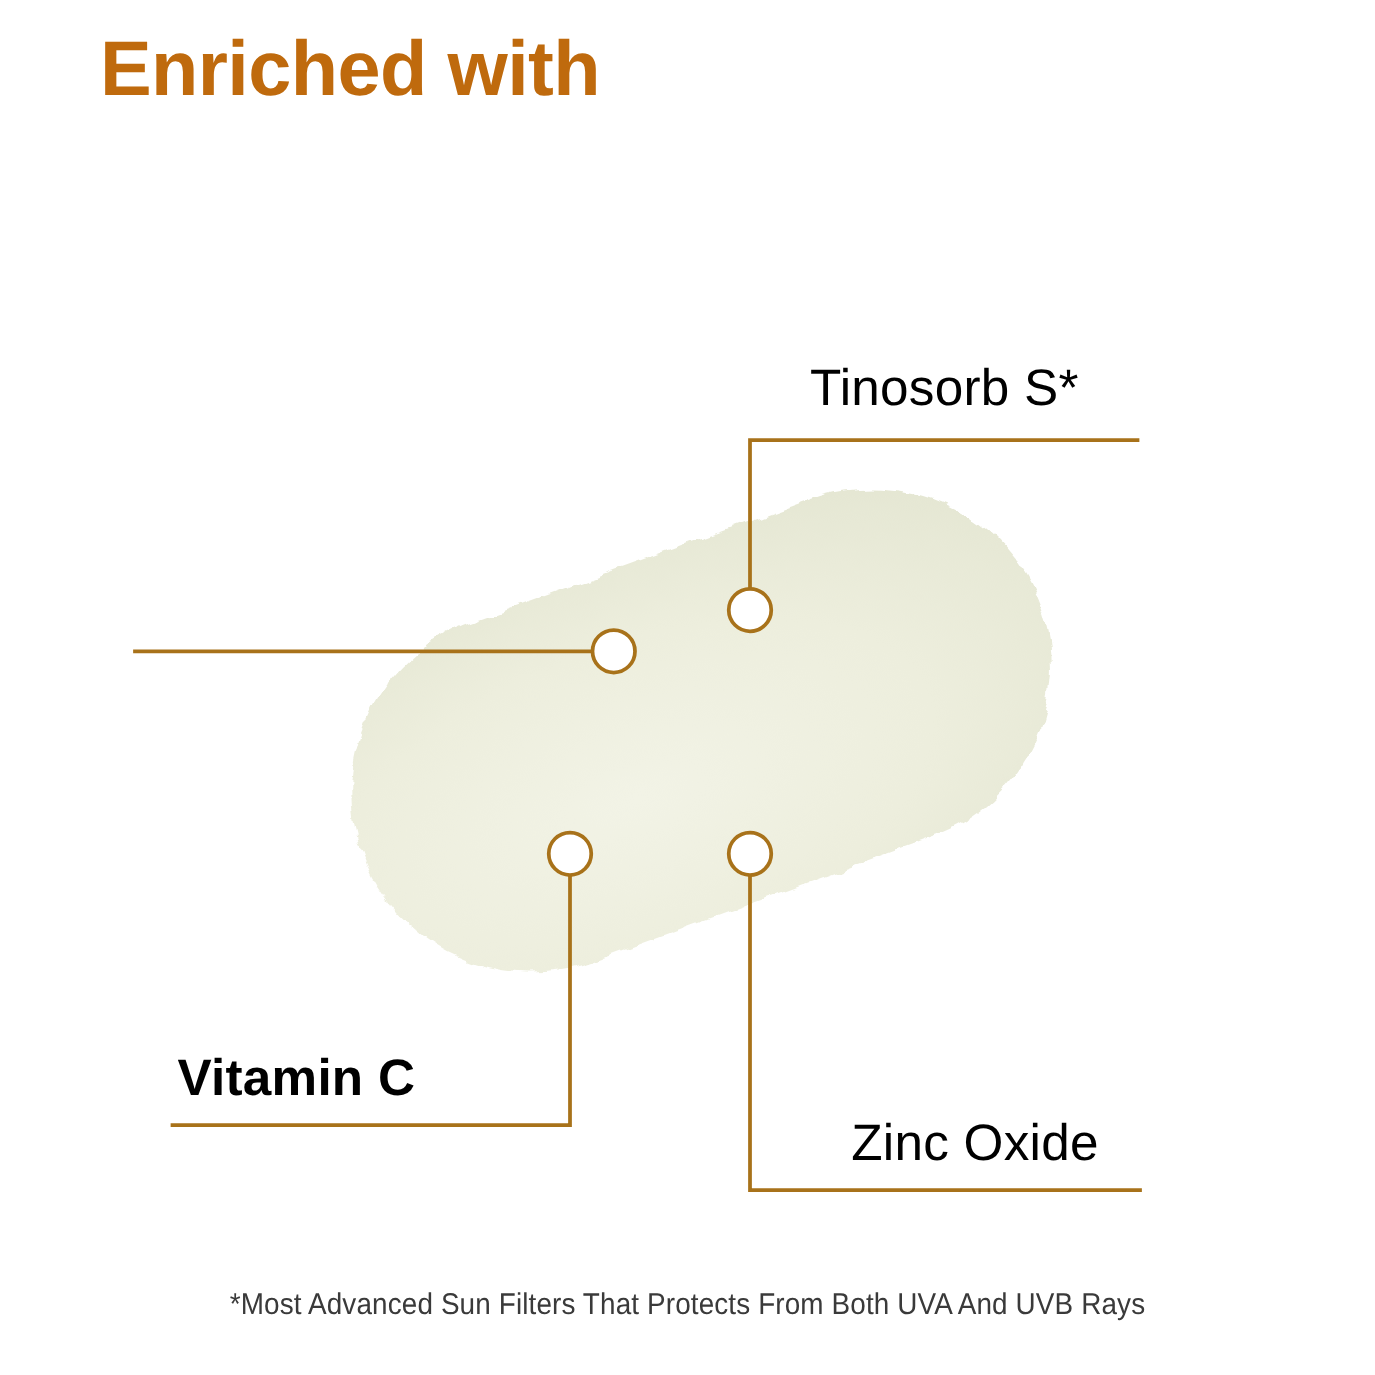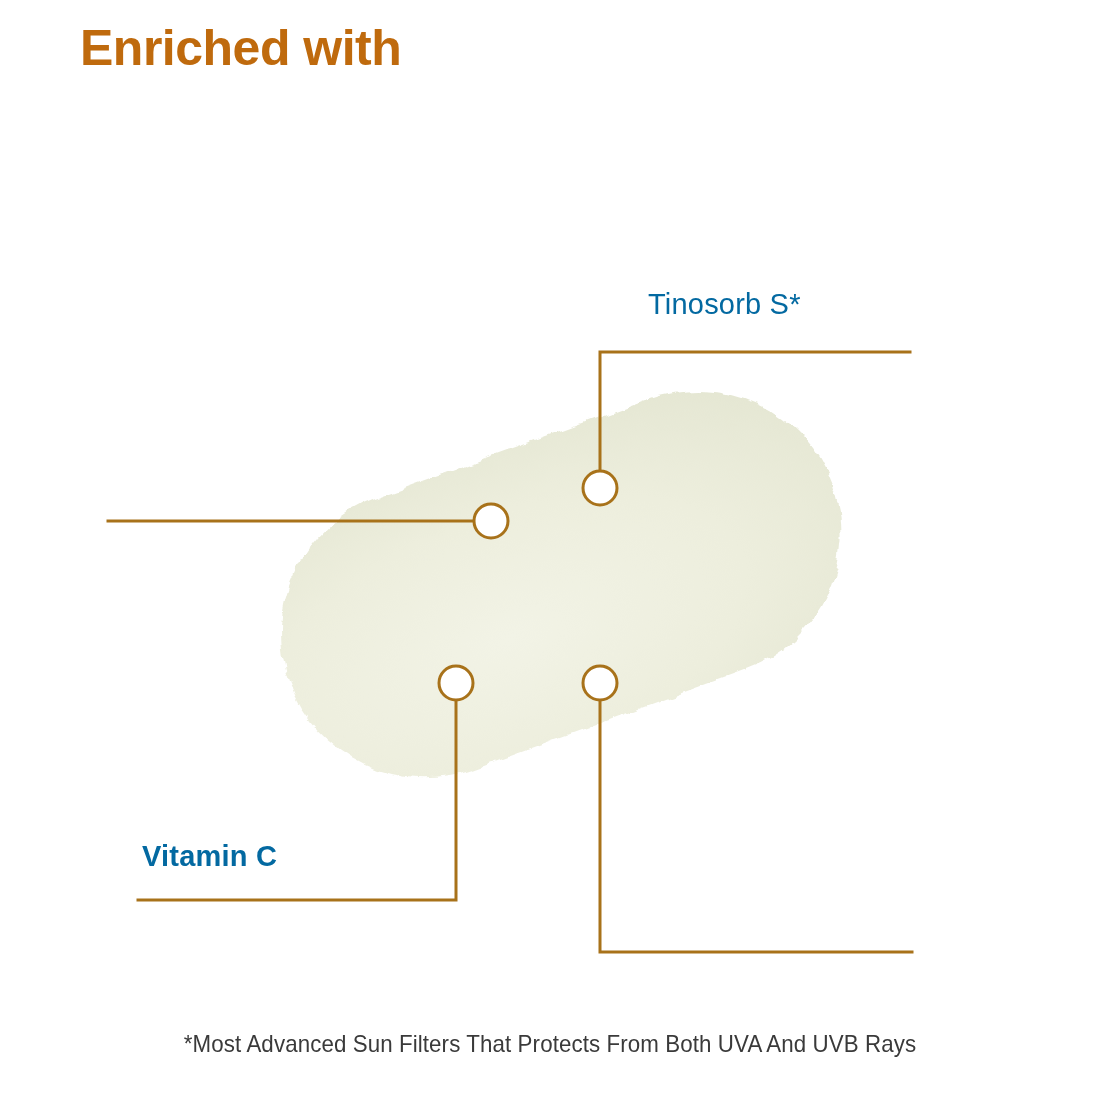--- a/index.html
+++ b/index.html
@@ -16,21 +16,21 @@
     height: 1100px;
     background: #ffffff;
     overflow: hidden;
   }
 
   
   #page-title {
     position: absolute;
     left: 80px;
     top: 20px;
-    font-size: 50px;
+    font-size: 62px;
     font-weight: 700;
     letter-spacing: -0.5px;
     color: #bf6a0d;
     line-height: 1.15;
     white-space: nowrap;
   }
 
   
   #swatch-layer {
     position: absolute;
@@ -46,23 +46,23 @@
     position: absolute;
     left: 0;
     top: 0;
     width: 1100px;
     height: 1100px;
   }
 
   
   .ingredient-label {
     position: absolute;
-    font-size: 29px;
+    font-size: 41px;
     font-weight: 400;
-    color: #0369a1;
+    color: #000000;
     letter-spacing: 0.2px;
     white-space: nowrap;
     line-height: 1;
   }
 
   #label-tinosorb   { left: 648px; top: 290px; }
   #label-vitamin-e  { left: 116px; top: 463px; }
   #label-vitamin-c  { left: 142px; top: 842px; font-weight: bold; }
   #label-zinc-oxide { left: 681px; top: 894px; }
 
@@ -147,16 +147,17 @@
     <circle cx="491" cy="521" r="17" fill="#ffffff" stroke="#a8721a" stroke-width="3"></circle>
     <circle cx="456" cy="683" r="17" fill="#ffffff" stroke="#a8721a" stroke-width="3"></circle>
     <circle cx="600" cy="683" r="17" fill="#ffffff" stroke="#a8721a" stroke-width="3"></circle>
   </svg>
 
   <div class="ingredient-label" id="label-tinosorb">Tinosorb S*</div>
 
 
   <div class="ingredient-label" id="label-vitamin-c">Vitamin C</div>
 
+  <div class="ingredient-label" id="label-zinc-oxide">Zinc Oxide</div>
 
   <div id="footnote">*Most Advanced Sun Filters That Protects From Both UVA And UVB Rays</div>
 
 </div>
 
 </body></html>

